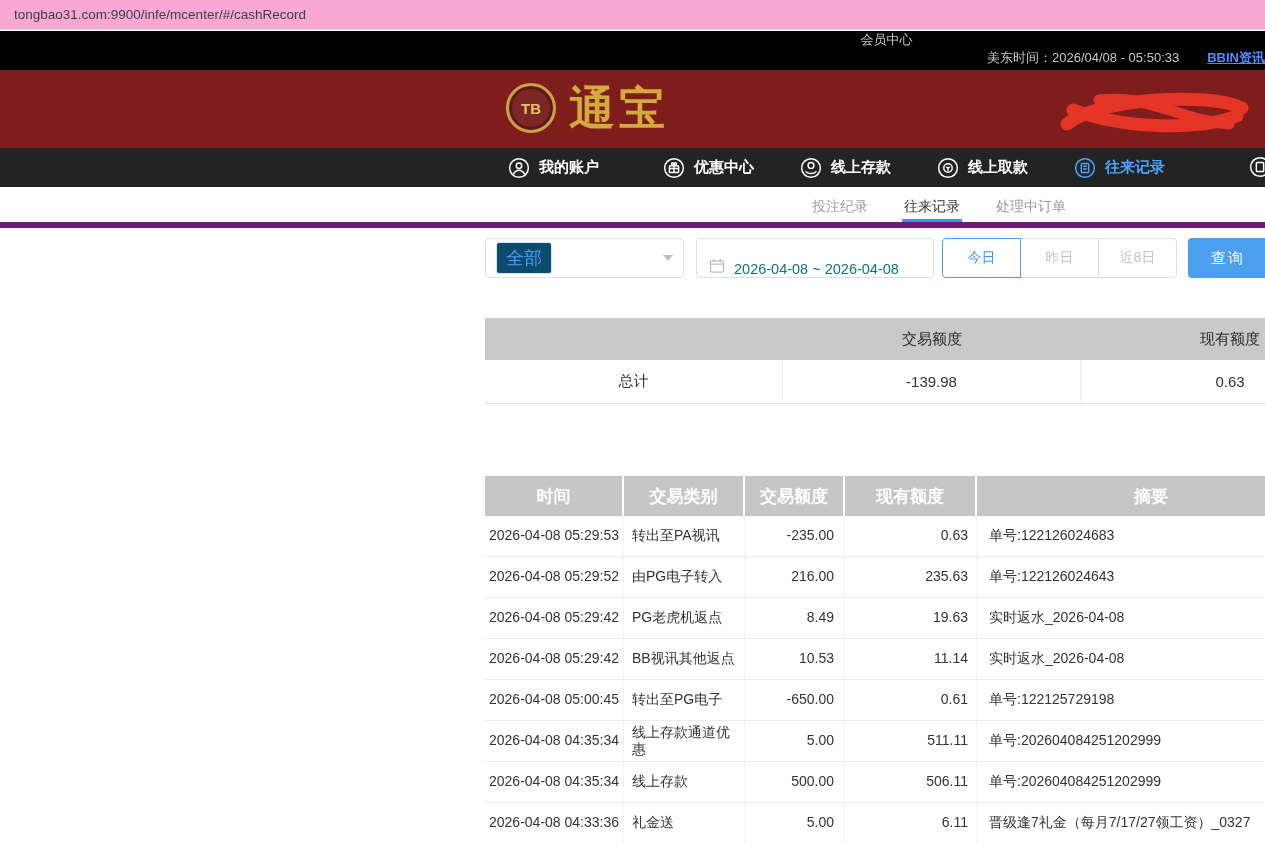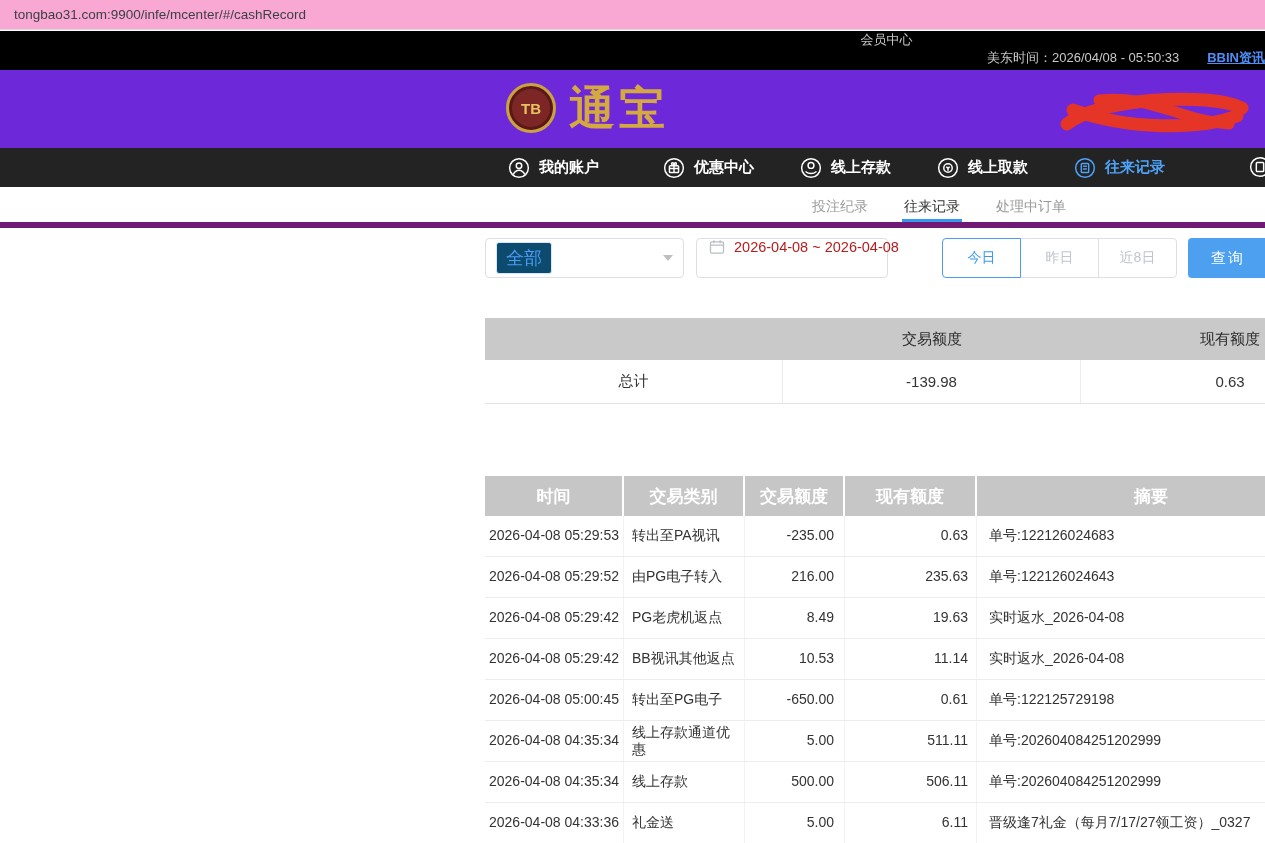--- a/index.html
+++ b/index.html
@@ -18,21 +18,21 @@
   .topbar {
     position:absolute; top:31px; left:0; width:1265px; height:39px;
     background:#000; display:flex; align-items:center;
     font-size:13px; color:#c9c9c9;flex-direction:column;
   }
   .tb-left { margin-left:508px; cursor:pointer; }
   .tb-right { margin-left:auto; display:flex; align-items:center; gap:28px; }
   .news { color:#4f8ef7; text-decoration:underline; font-weight:bold; cursor:pointer; white-space:nowrap; }
   
   .siteheader {
-    position:absolute; top:70px; left:0; width:1265px; height:78px; background:#6d28d9;
+    position:absolute; top:70px; left:0; width:1265px; height:78px; background:#7f1d1d;
   }
   .logo { position:absolute; left:506px; top:13px; display:flex; align-items:center; gap:13px; cursor:pointer; }
   .chip {
     width:50px; height:50px; border-radius:50%;
     background:#7d2626; border:3px solid #caa23f; box-sizing:border-box;
     box-shadow: inset 0 0 0 3px #5a1818;
     display:flex; align-items:center; justify-content:center;
     color:#e7c463; font-weight:bold; font-size:15px;
   }
   .logotext {
@@ -72,24 +72,24 @@
   .tag {
     background:#0c4a6e; border:1px solid #d4e8fb; color:#4a9cf5;
     font-size:18px; padding:3px 9px; border-radius:3px; white-space:nowrap;
   }
   .caret {
     margin-left:auto; width:0; height:0;
     border-left:5px solid transparent; border-right:5px solid transparent;
     border-top:6px solid #bfbfbf;
   }
   .datebox {
-    position:absolute; left:696px; width:192px; height:40px; box-sizing:border-box;
+    position:absolute; left:696px; width:238px; height:40px; box-sizing:border-box;
     border:1px solid #dcdfe6; border-radius:4px; background:#fff;
-    display:flex; align-items:flex-start; gap:9px; padding:0 12px;
-    color:#b91c1c; font-size:14.5px; cursor:pointer; white-space:nowrap;
+    display:flex; align-items:flex-end; gap:9px; padding:0 12px;
+    color:#0f766e; font-size:14.5px; cursor:pointer; white-space:nowrap;
   }
   .qgroup { position:absolute; left:942px; display:flex; }
   .qbtn {
     width:79px; height:40px; box-sizing:border-box; margin-left:-1px;
     border:1px solid #dcdfe6; background:#fff; color:#c0c4cc; font-size:14px;
     display:flex; align-items:center; justify-content:center; cursor:pointer; white-space:nowrap;
   }
   .qbtn:first-child { margin-left:0; border-radius:4px 0 0 4px; }
   .qbtn:last-child { border-radius:0 4px 4px 0; }
   .qbtn.active { border-color:#4a9cf5; color:#3898f0; position:relative; z-index:1; }

